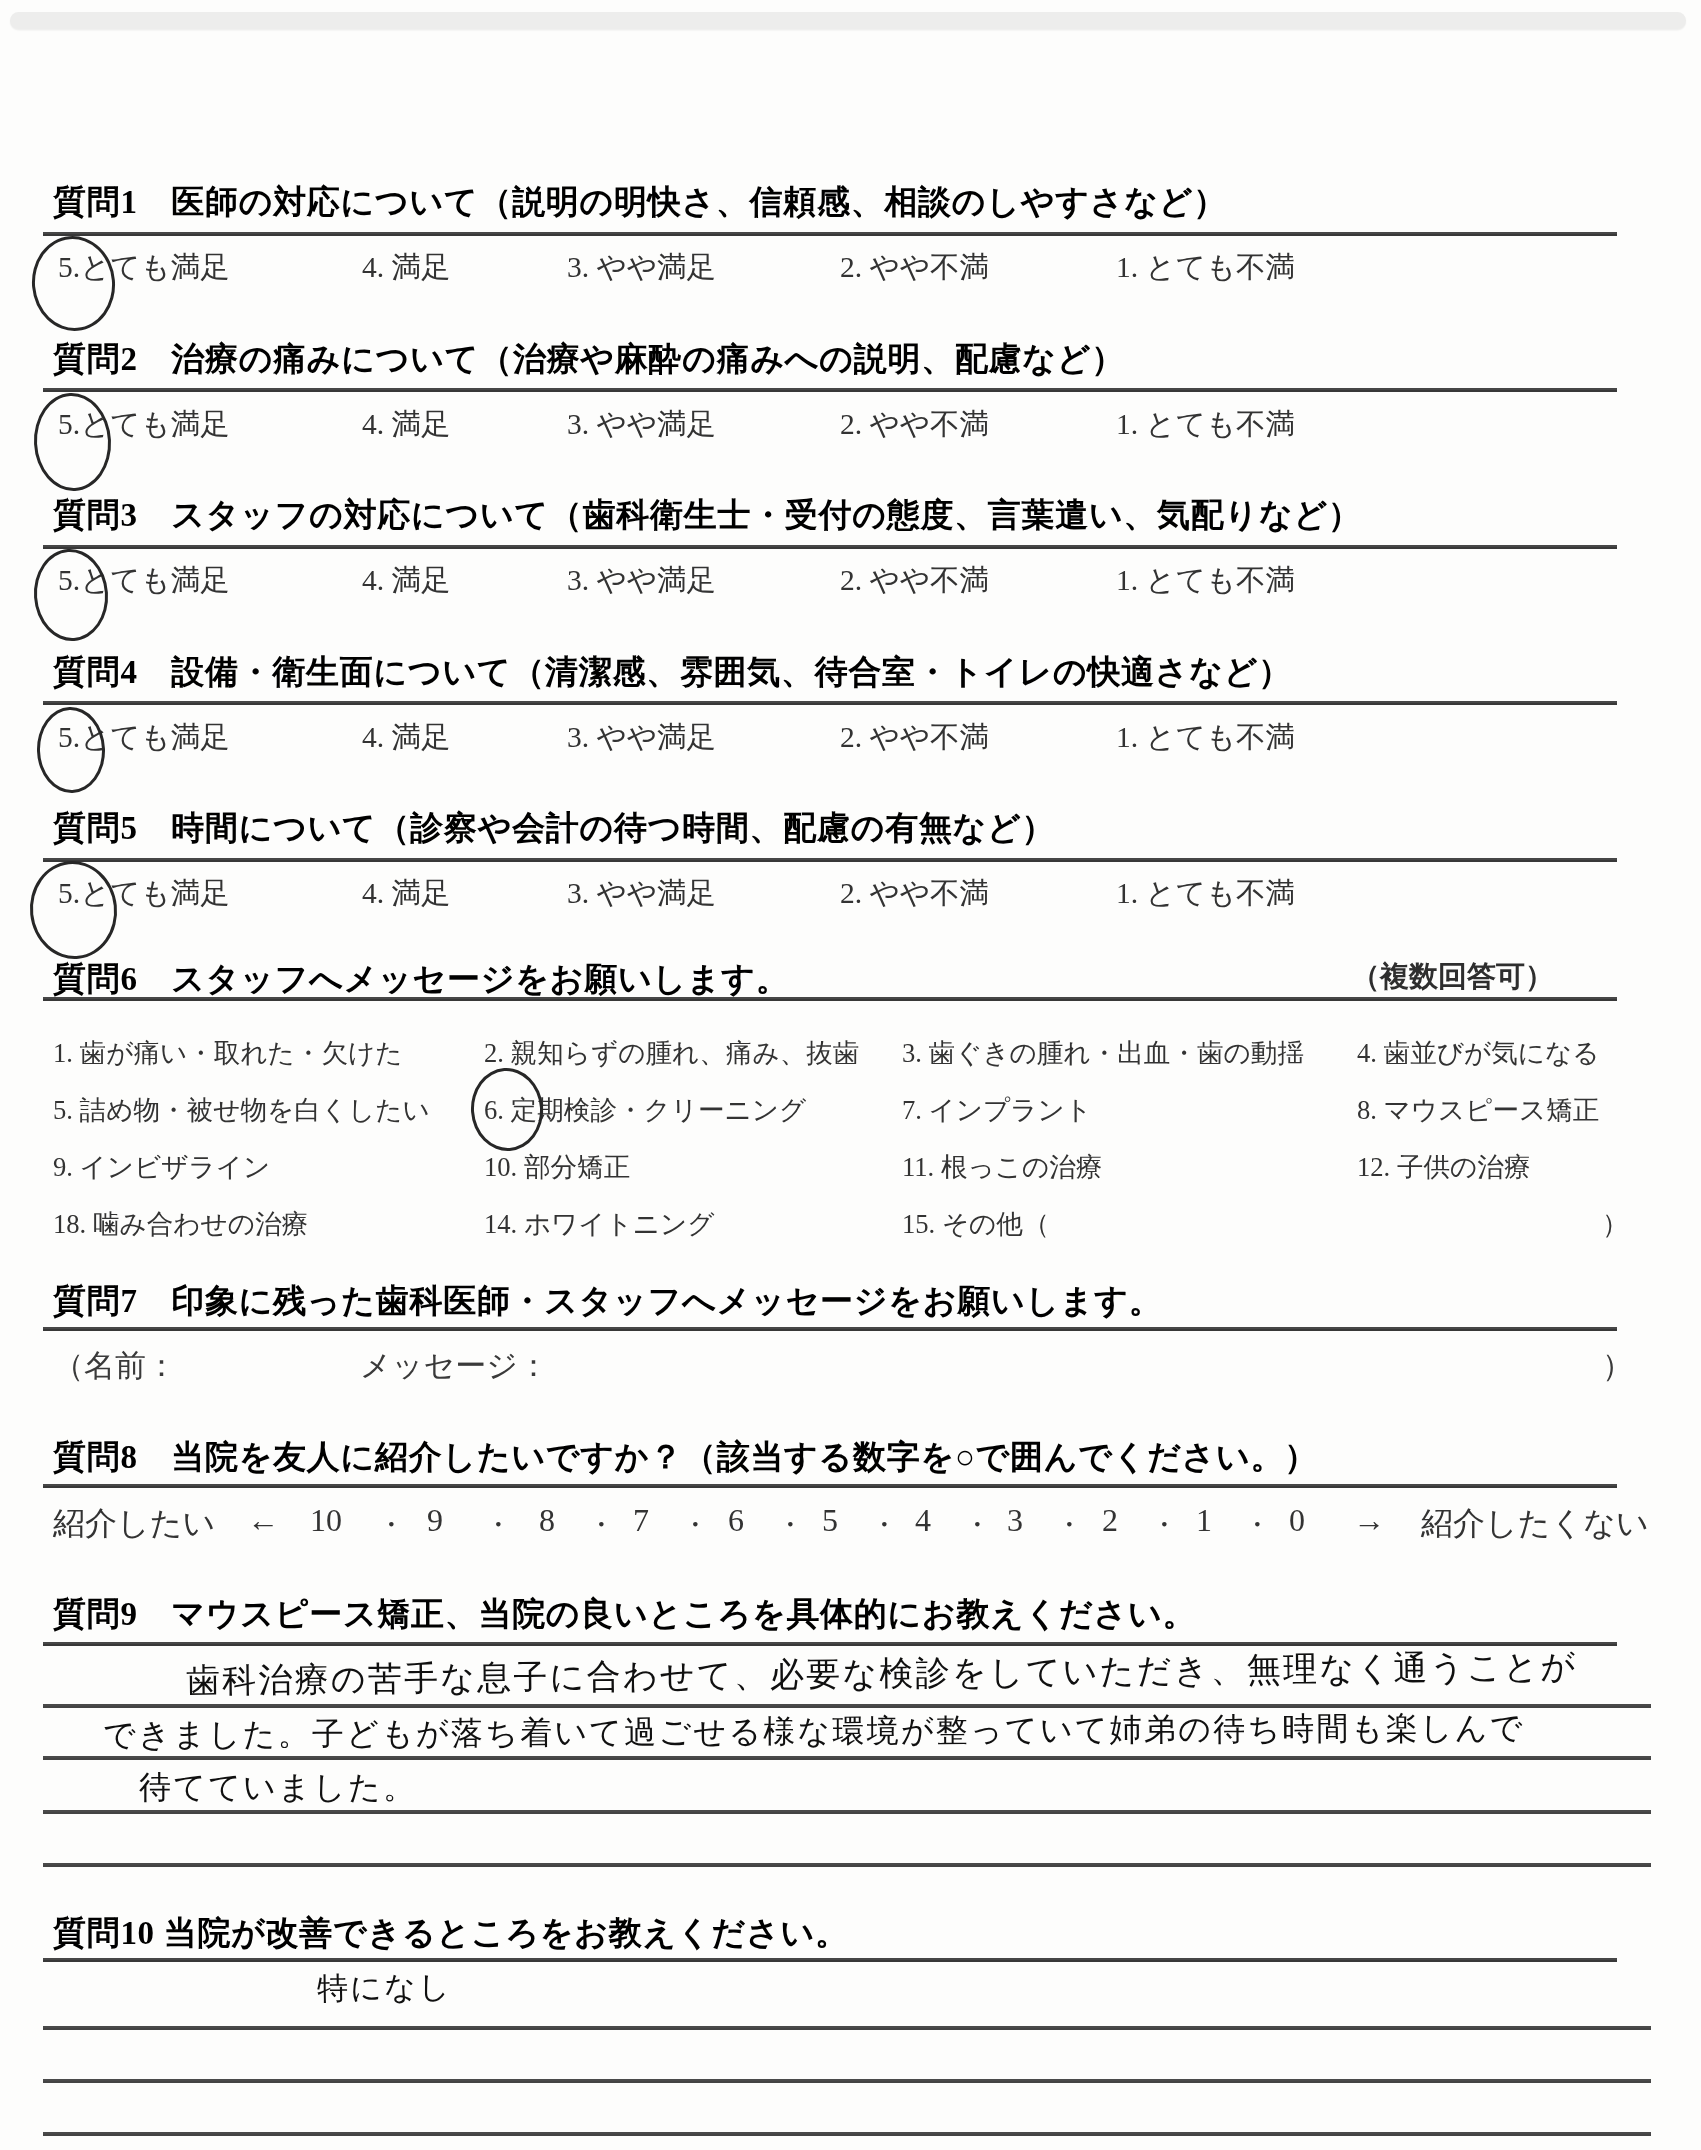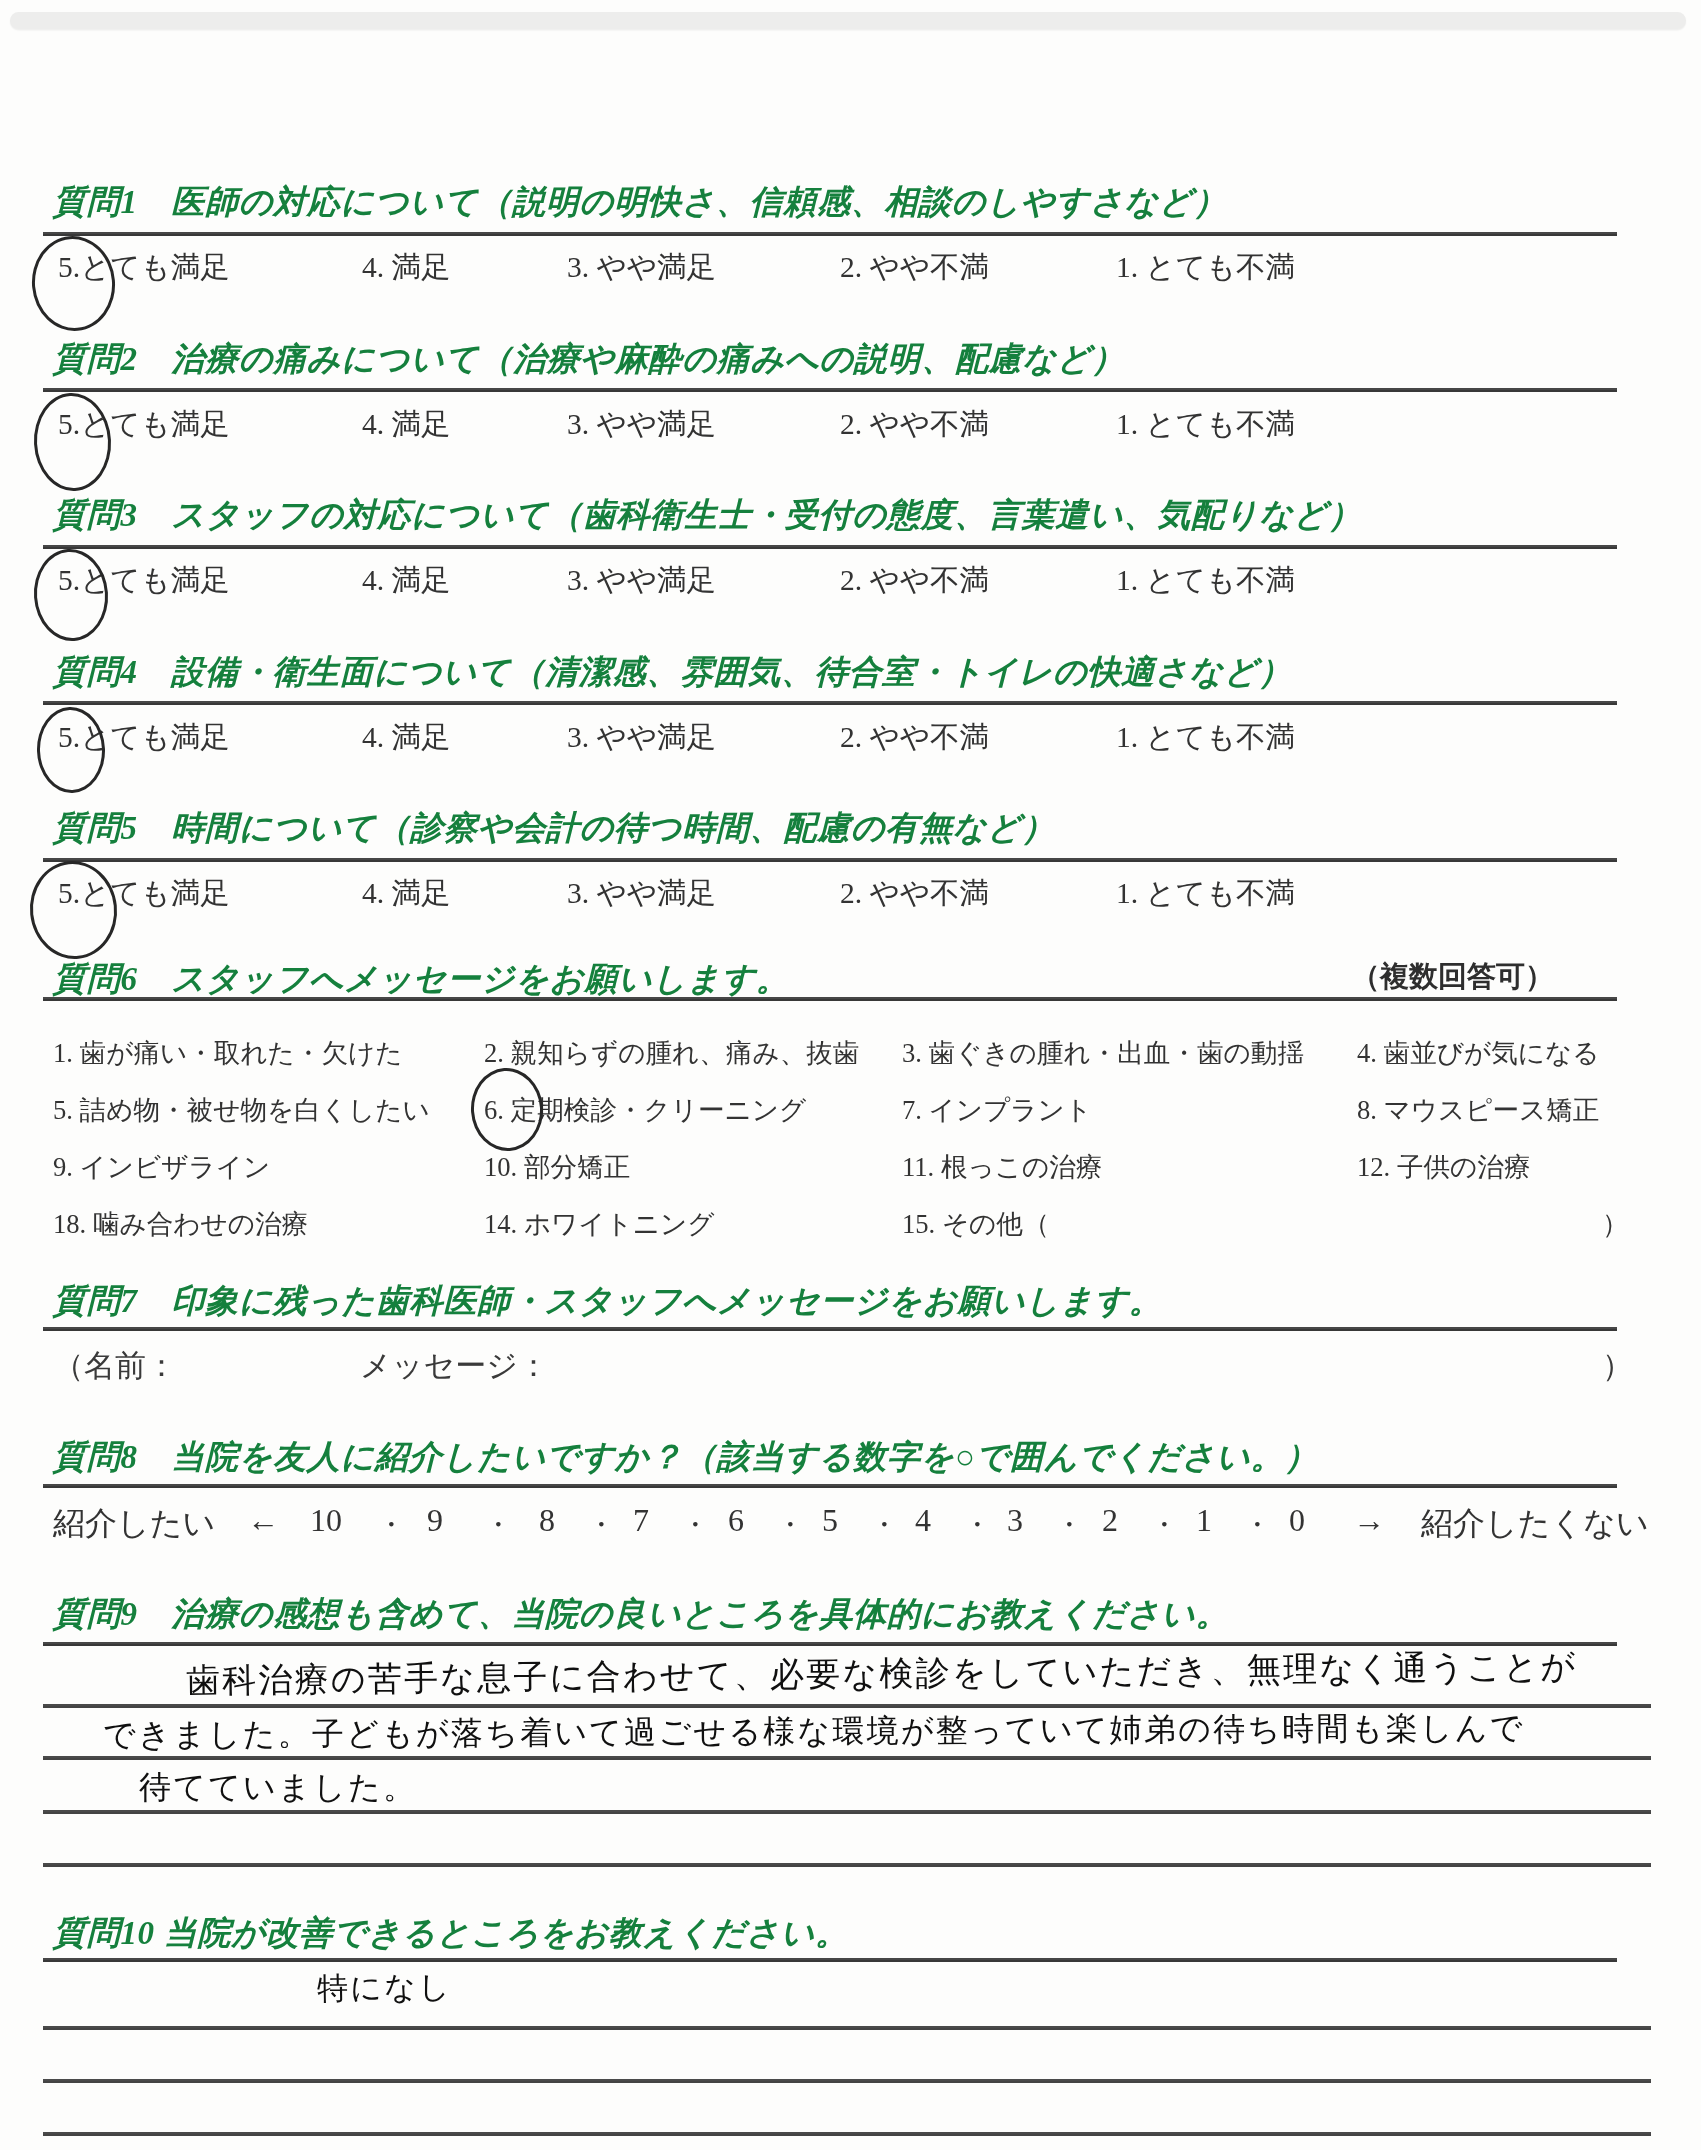--- a/index.html
+++ b/index.html
@@ -7,21 +7,21 @@
     position:relative;width:1701px;height:2151px;margin:0 auto;
     background:#fdfdfc;overflow:hidden;
     font-family:"Liberation Serif","DejaVu Serif",serif;
     color:#2e2e2e;
   }
   .scanband{position:absolute;top:11.8px;left:10.3px;width:1676px;height:17.7px;
     background:#ededec;border-radius:8.9px;box-shadow:0 1.5px 1.5px rgba(0,0,0,.06);}
   .title{position:absolute;left:52px;top:75px;font-size:49px;font-weight:600;
     letter-spacing:1.5px;white-space:nowrap;color:#2b2b2b;}
   .h{position:absolute;left:53px;font-size:33px;font-weight:600;letter-spacing:0.7px;
-    white-space:nowrap;color:#15803d;font-style:italic;}
+    white-space:nowrap;color:#000000;}
   .rule{position:absolute;left:43px;width:1574px;height:4.4px;
     background:linear-gradient(180deg,#474747 0 38%,#d9d9d5 45% 52%,#383838 60% 100%);}
   .wrule{position:absolute;left:43px;width:1608px;height:3.7px;
     background:linear-gradient(180deg,#4a4a4a 0 40%,#e2e2de 48% 55%,#444 62% 100%);}
   .opt{position:absolute;font-size:29.5px;white-space:nowrap;color:#333;}
   .o1{left:58px}.o2{left:362px}.o3{left:567px}.o4{left:840px}.o5{left:1116px}
   .r1{top:248px}.r2{top:405px}.r3{top:561px}.r4{top:718px}.r5{top:874px}
   .circ{position:absolute;border:3px solid #272727;border-radius:50%;}
   .c1{left:32px;top:236px;width:77px;height:89px;transform:rotate(-5deg);}
   .c2{left:34px;top:393px;width:71px;height:92px;transform:rotate(-3deg);}
@@ -143,21 +143,21 @@
   <span class="q8t" style="left:1007px">3</span>
   <span class="q8t q8dot" style="left:1055px">・</span>
   <span class="q8t" style="left:1102px">2</span>
   <span class="q8t q8dot" style="left:1150px">・</span>
   <span class="q8t" style="left:1196px">1</span>
   <span class="q8t q8dot" style="left:1243px">・</span>
   <span class="q8t" style="left:1289px">0</span>
   <span class="q8t" style="left:1353px">→</span>
   <span class="q8t" style="left:1421px">紹介したくない</span>
 
-  <div class="h" style="top:1592px">質問9　治療の感想も含めて、当院の良いところを具体的にお教えください。</div>
+  <div class="h" style="top:1592px">質問9　マウスピース矯正、当院の良いところを具体的にお教えください。</div>
   <div class="rule" style="top:1642px"></div>
   <div class="hand hl1">歯科治療の苦手な息子に合わせて、必要な検診をしていただき、無理なく通うことが</div>
   <div class="wrule" style="top:1704px"></div>
   <div class="hand hl2">できました。子どもが落ち着いて過ごせる様な環境が整っていて姉弟の待ち時間も楽しんで</div>
   <div class="wrule" style="top:1756px"></div>
   <div class="hand hl3">待てていました。</div>
   <div class="wrule" style="top:1810px"></div>
   <div class="wrule" style="top:1863px"></div>
 
   <div class="h" style="top:1911px">質問10 当院が改善できるところをお教えください。</div>

